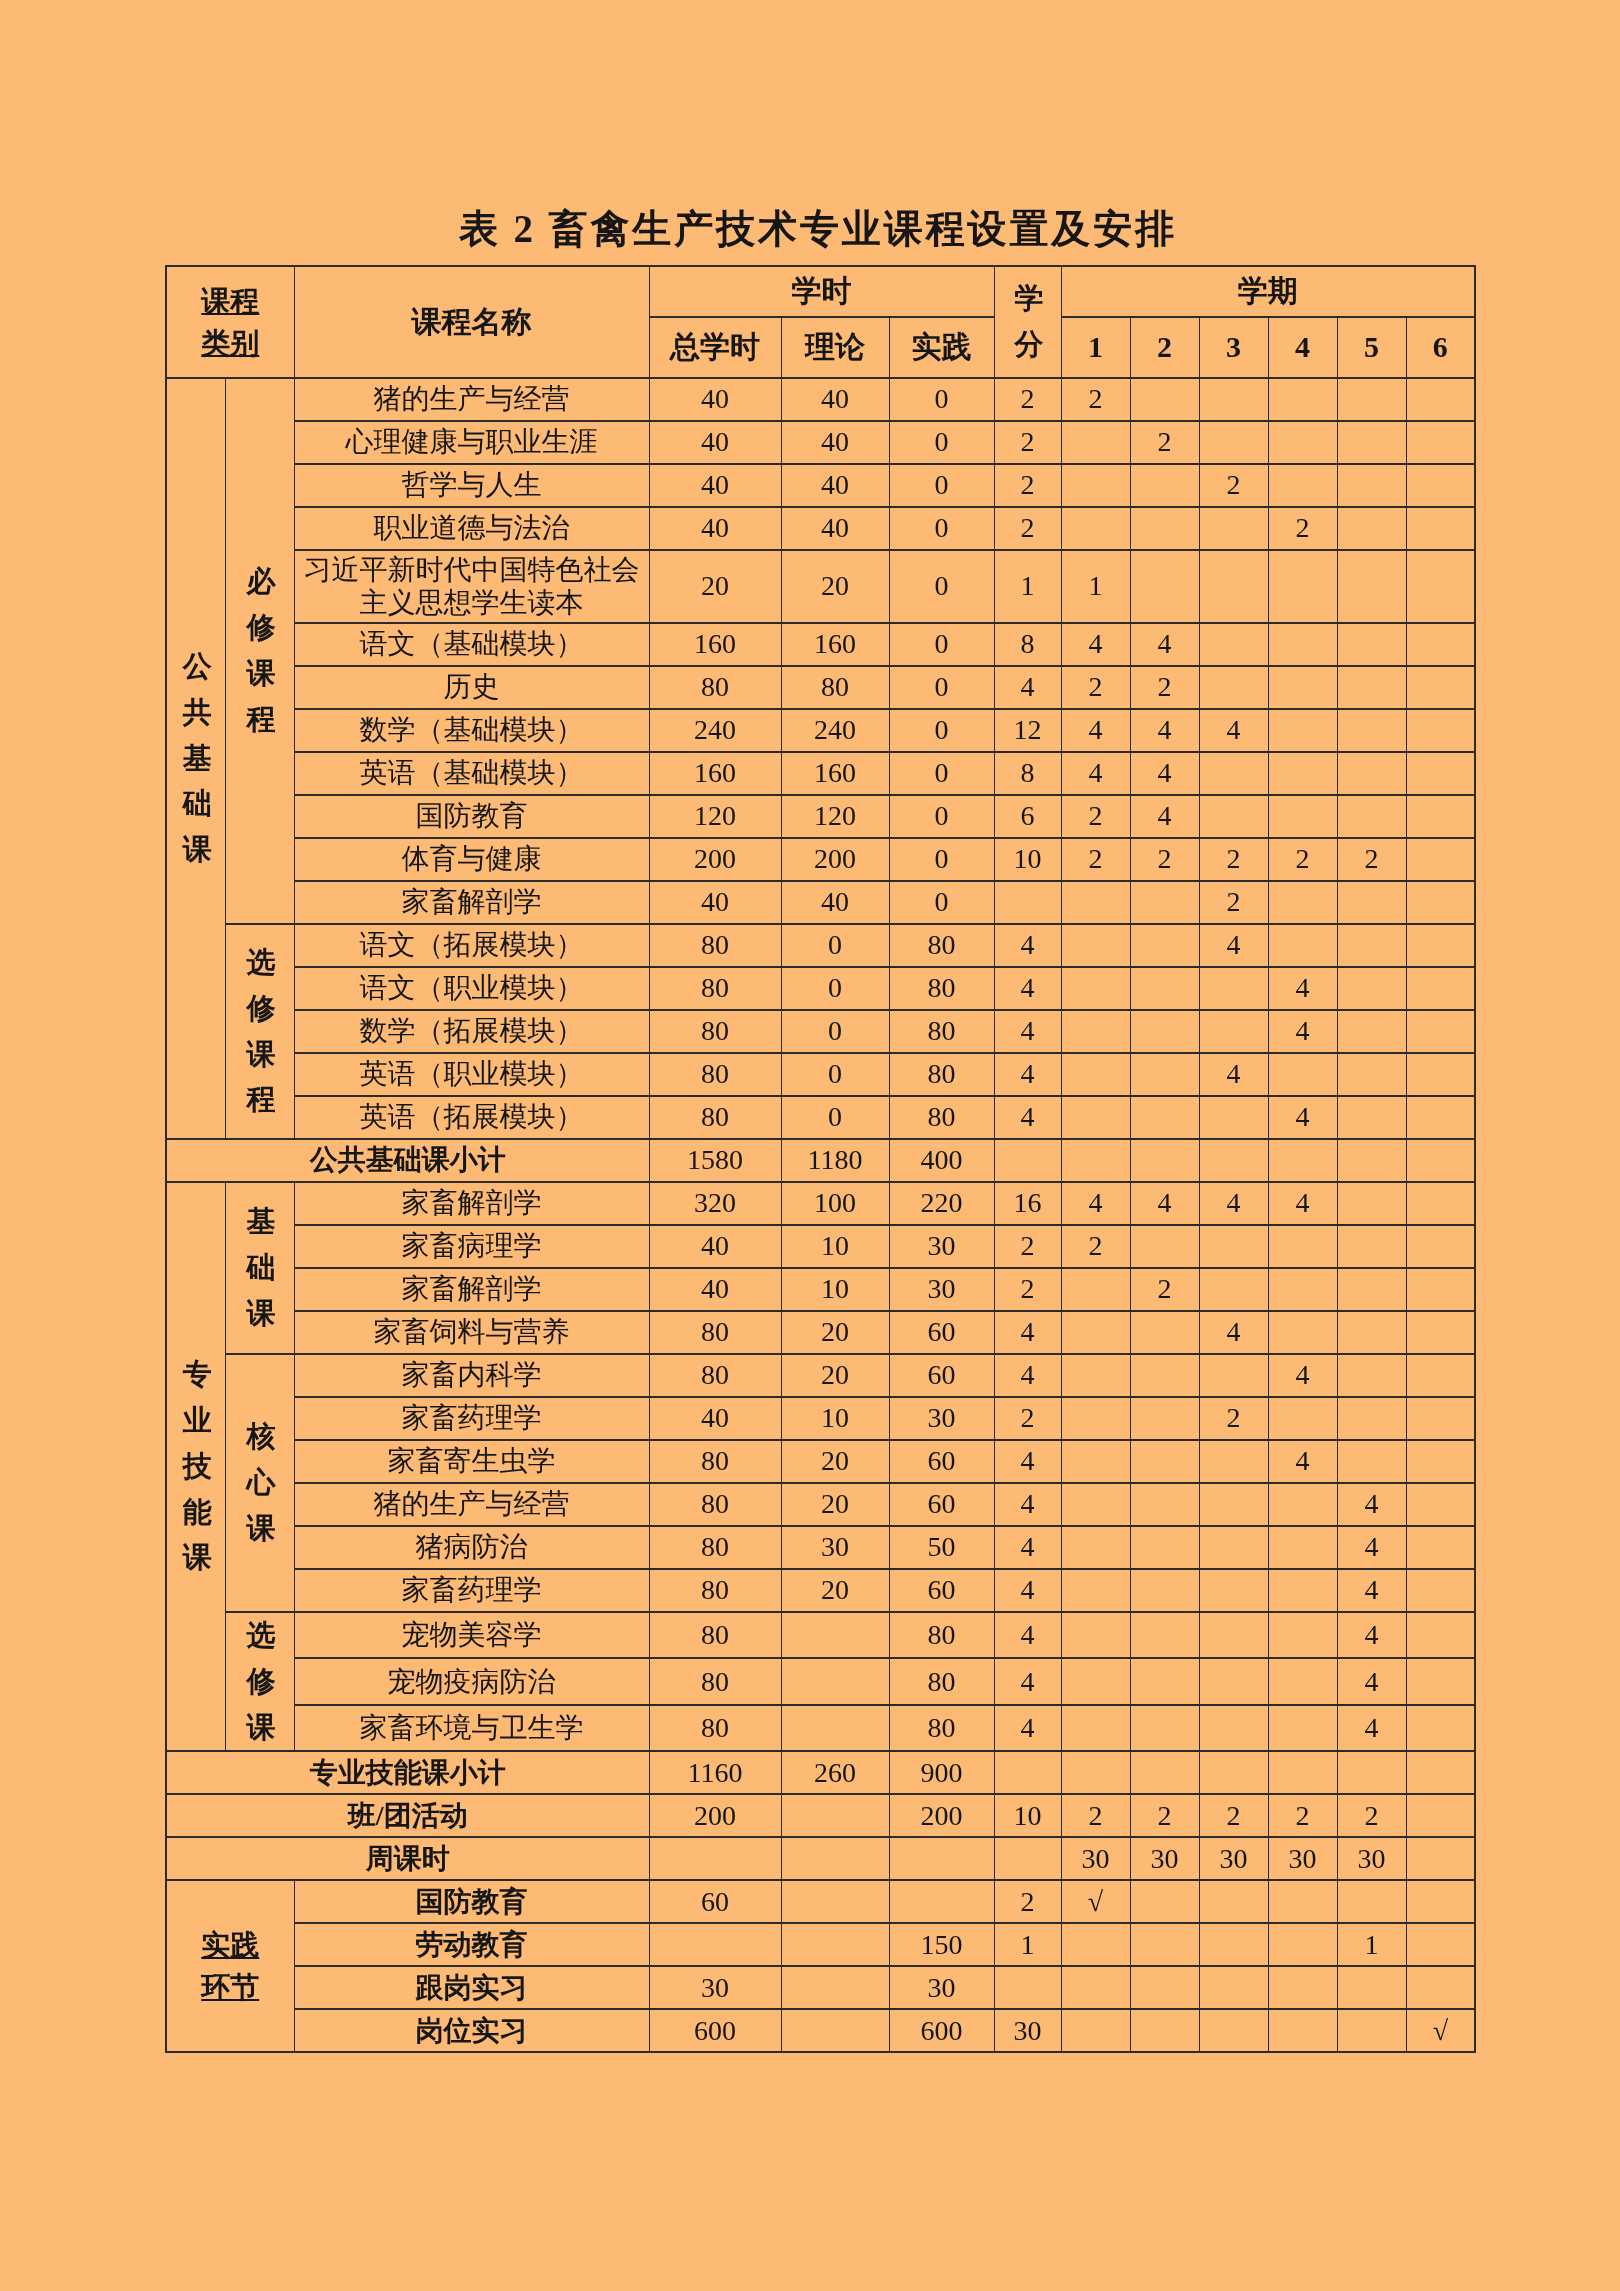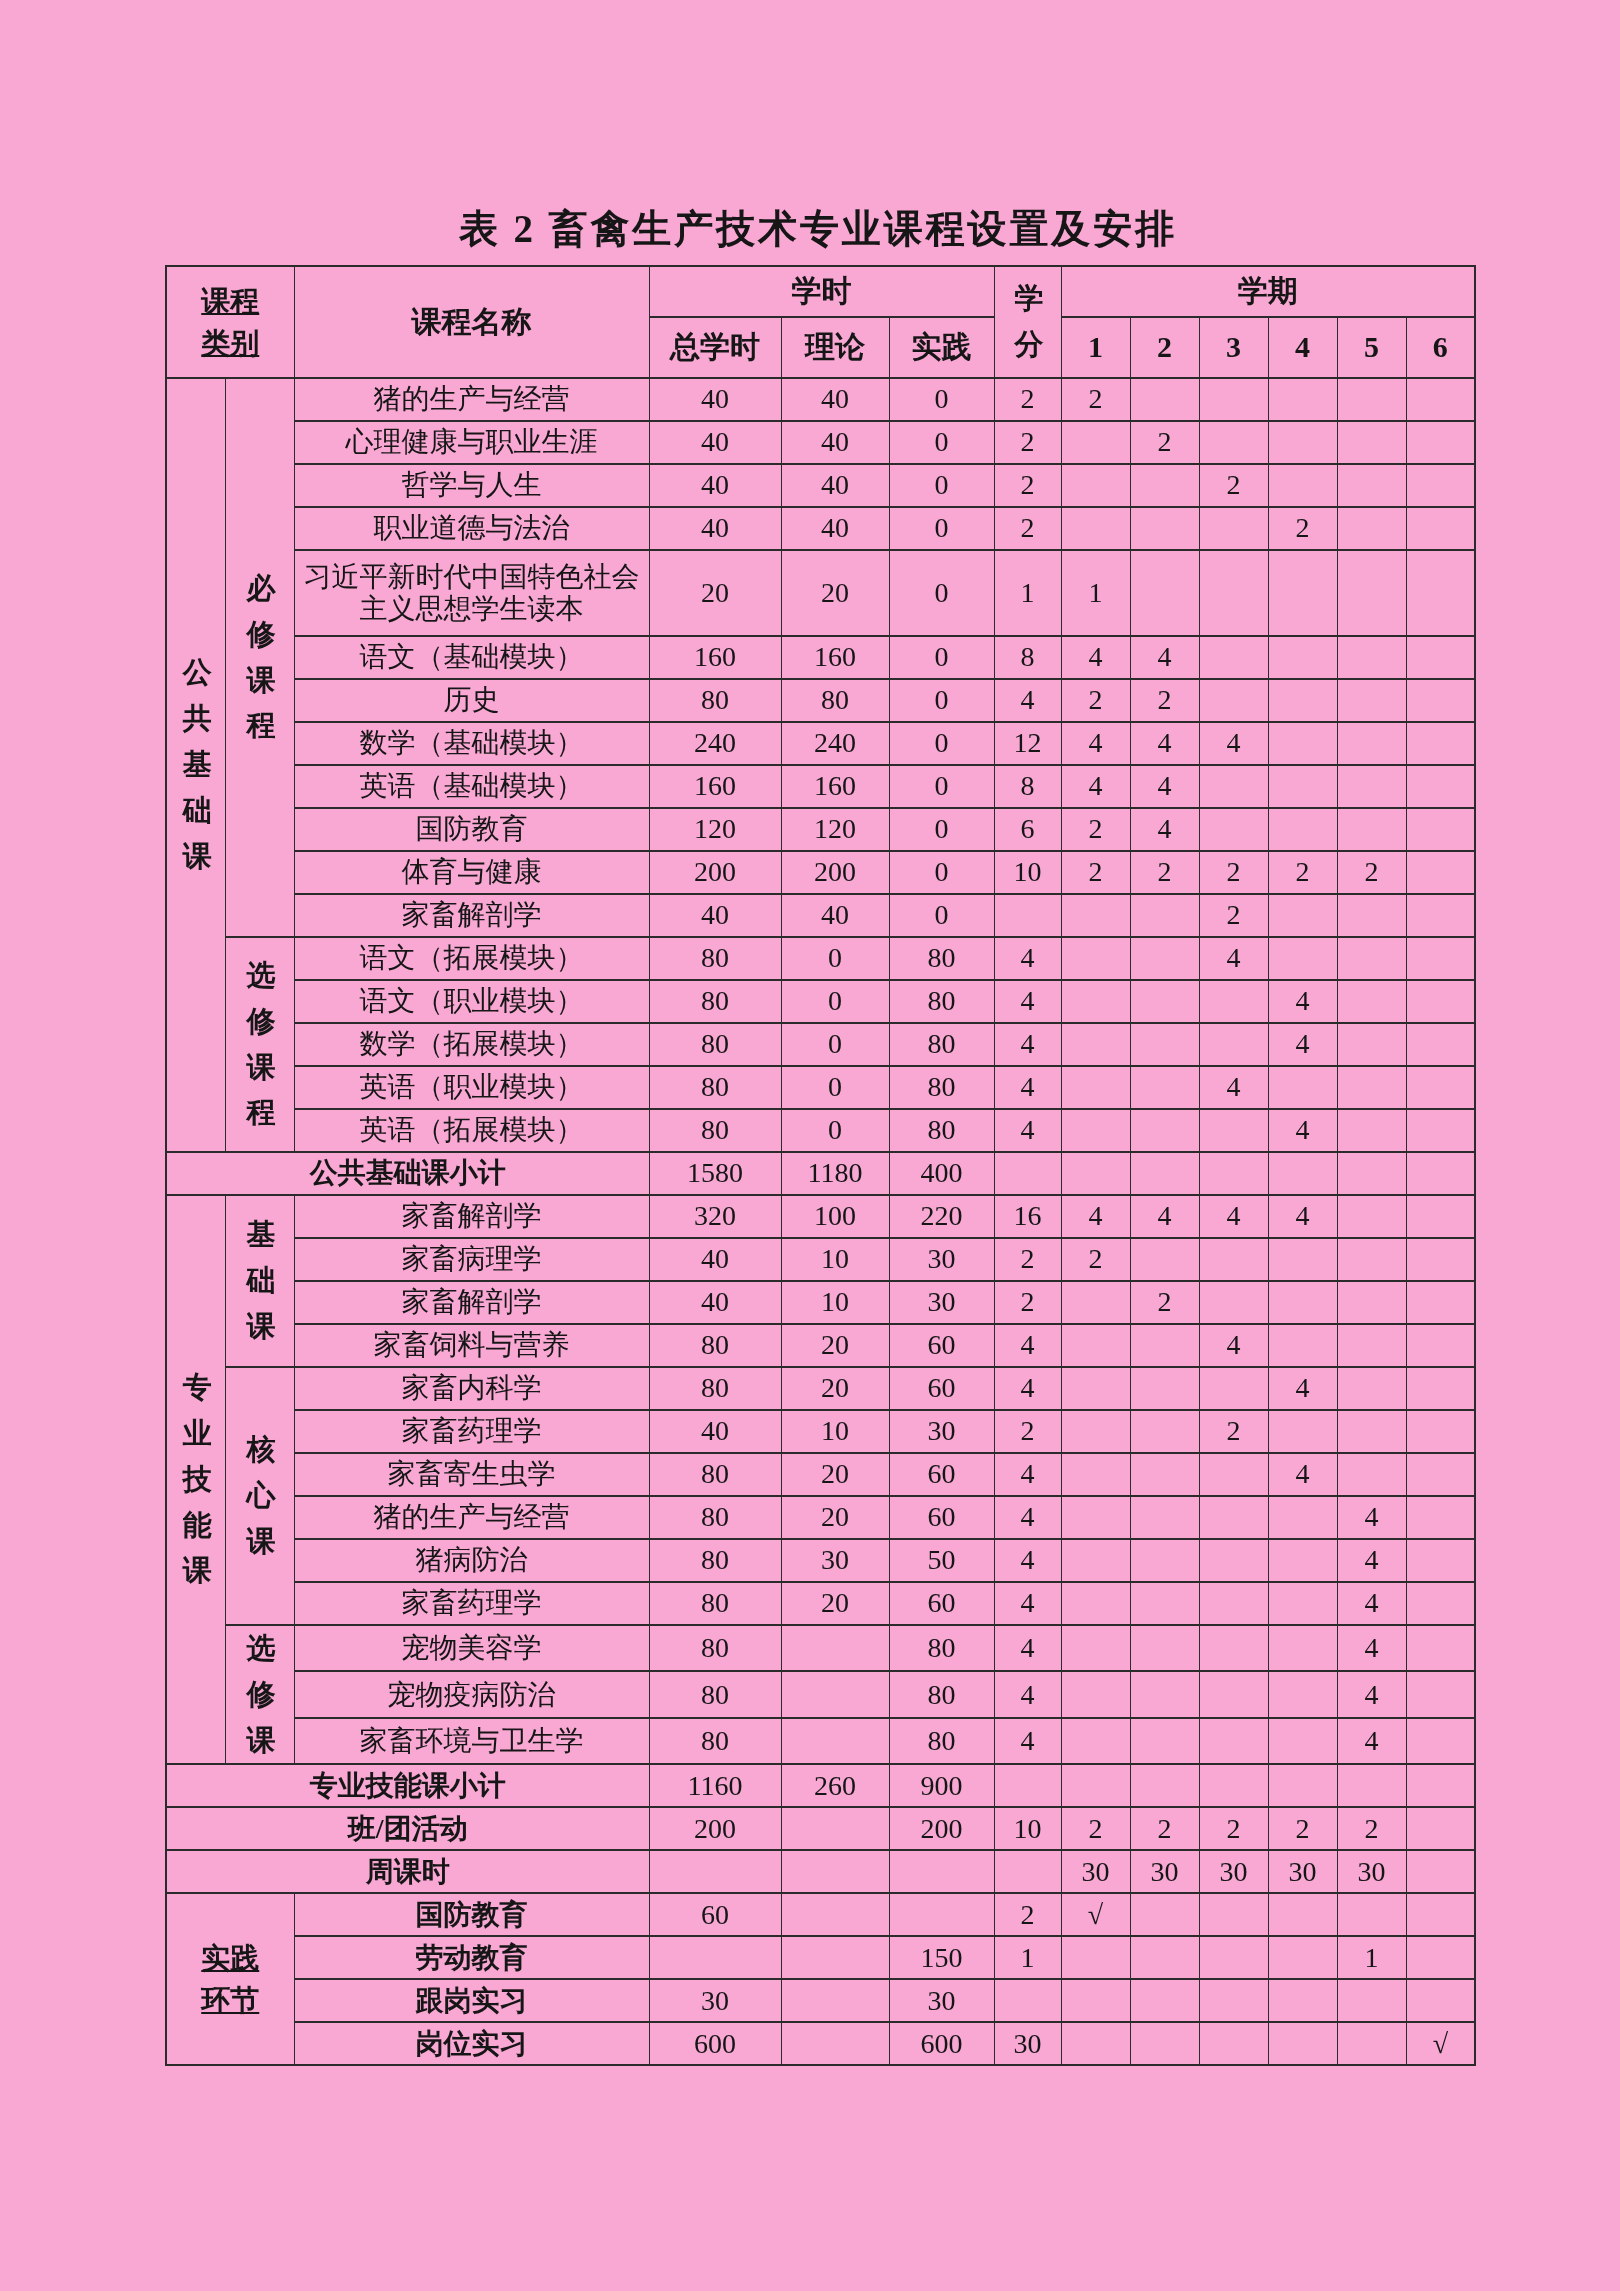--- a/index.html
+++ b/index.html
@@ -1,40 +1,40 @@
 <!DOCTYPE html>
 <html><head>
 <meta charset="utf-8">
 <style>
   html,body{margin:0;padding:0;}
   body{
     width:1620px;height:2292px;background:#ffffff;position:relative;
     font-family:"Liberation Serif","DejaVu Serif",serif;color:#161616;
   }
-  .page{position:absolute;inset:0;background:#f9a8d4;}
+  .page{position:absolute;inset:0;background:#fdba74;}
   .title{
     position:absolute;left:165px;top:202px;width:1306px;
     text-align:center;font-size:39px;font-weight:700;letter-spacing:2.9px;
     white-space:nowrap;
   }
   table.tbl{
     position:absolute;left:165px;top:265px;width:1306px;
     border-collapse:collapse;table-layout:fixed;
     border:2.9px solid #2b2b2b;
   }
   .tbl td{
     border-left:1px solid #2b2b2b;border-right:1px solid #2b2b2b;
     border-top:2px solid #2b2b2b;border-bottom:2px solid #2b2b2b;
     text-align:center;vertical-align:middle;
     font-size:28px;line-height:1.15;padding:0 2.9px;overflow:hidden;
   }
   .tbl tr{height:43px;}
   tr.hd1{height:51px;}
   tr.hd2{height:61px;margin-left:41px;}
-  tr.dbl{height:86px;}
+  tr.dbl{height:73px;}
   tr.sec td{border-top:2.9px solid #2b2b2b;}
   .hd td{font-weight:700;font-size:30px;}
   .b{font-weight:700;}
   .nm{padding:0 5.9px;}
   .v{display:inline-block;word-break:break-all;font-weight:700;font-size:29px;line-height:1.58;}
   .v1{width:32px;text-align:right;}
   .v2{width:65px;line-height:1.45;text-decoration:underline;}
 </style>
 </head>
 <body>

